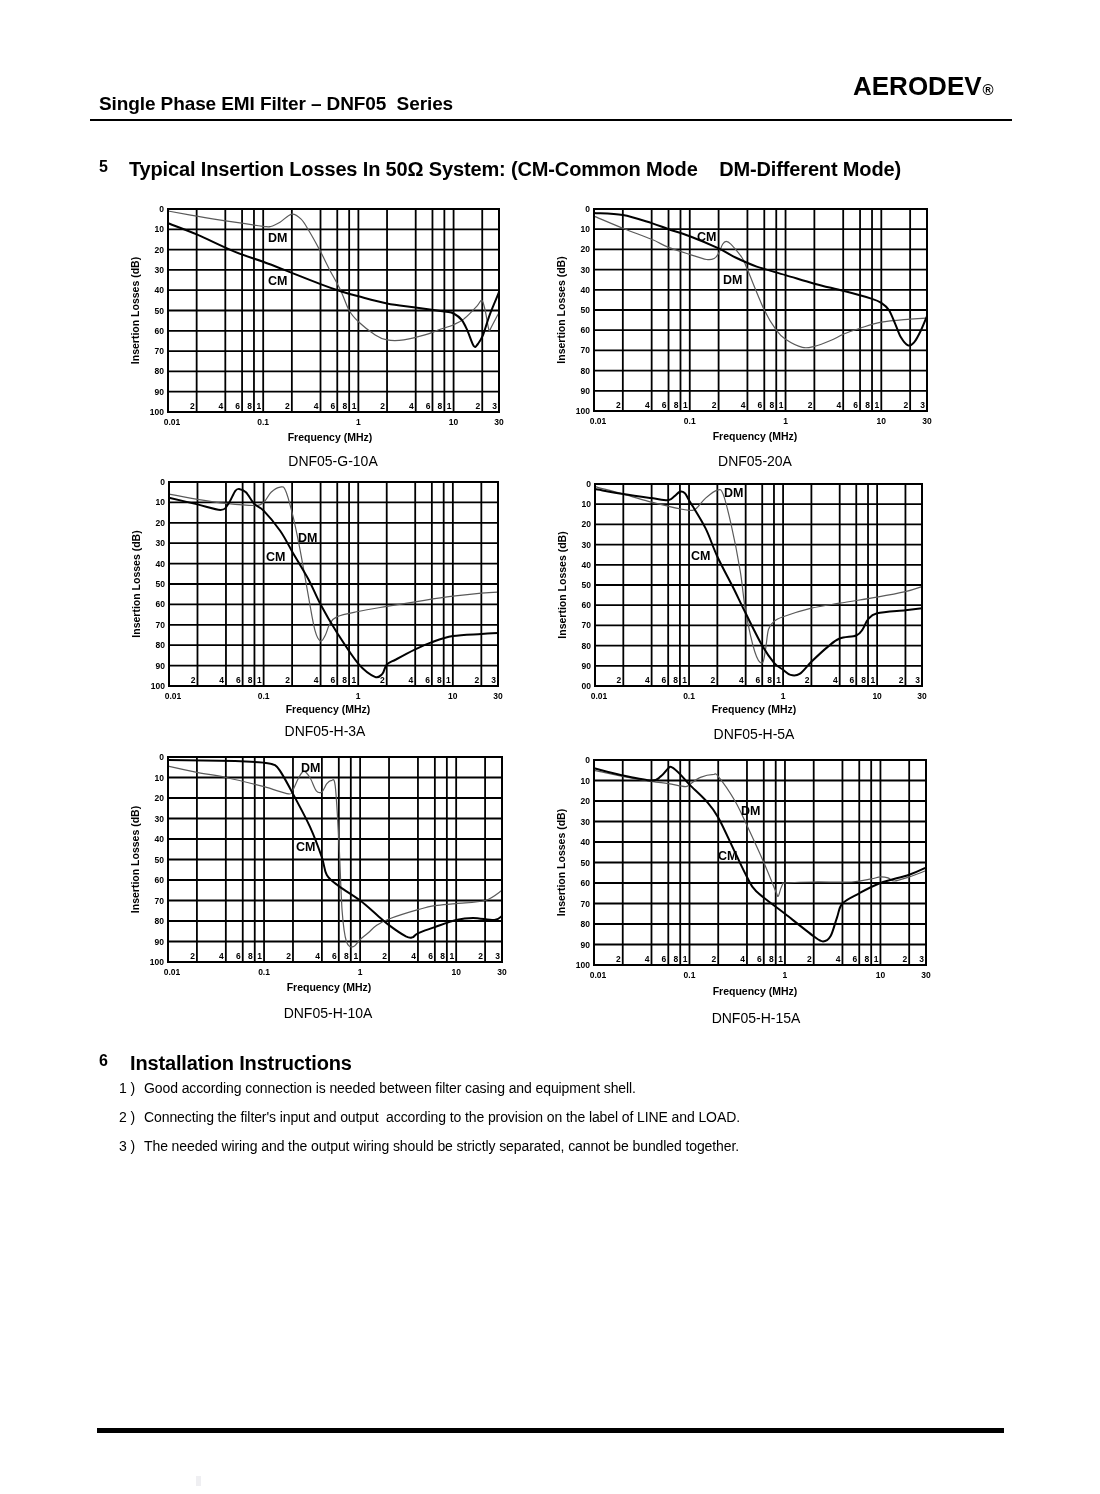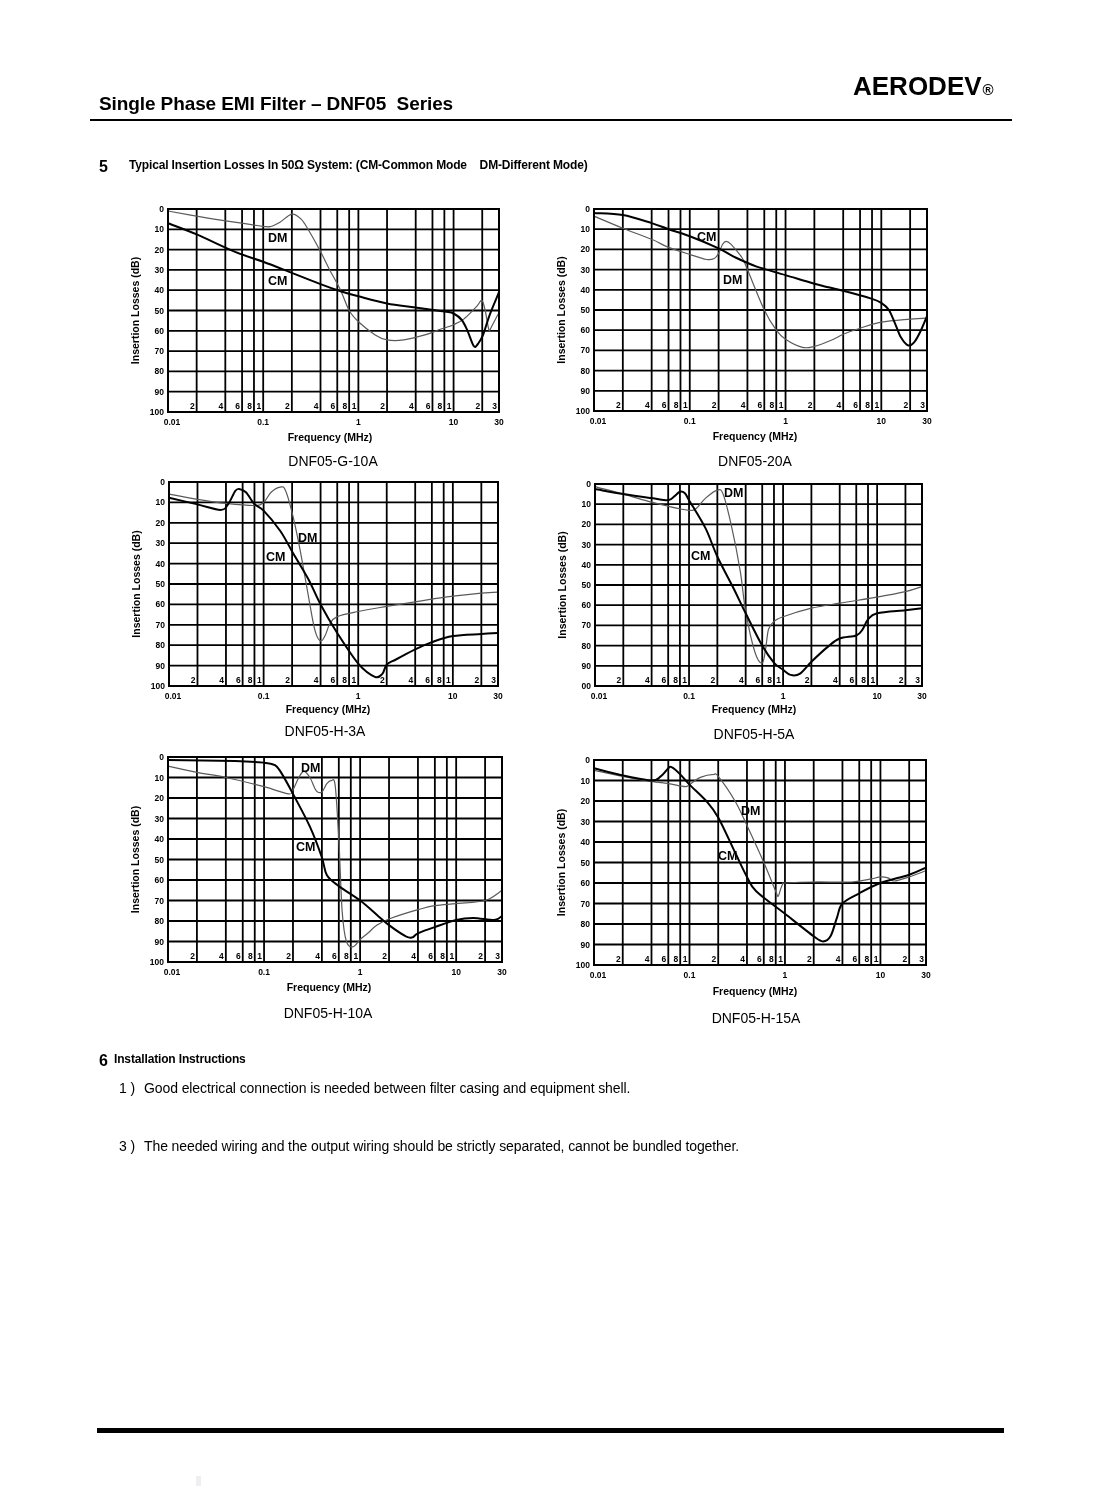--- a/index.html
+++ b/index.html
@@ -6,21 +6,21 @@
   #page {
     position: relative; width: 1100px; height: 1494px; background: #ffffff;
     font-family: "Liberation Sans", sans-serif; color: #000; overflow: hidden;
   }
   .abs { position: absolute; white-space: pre; line-height: 1; }
   .hdr-title { left: 99px; top: 94px; font-size: 19px; font-weight: bold; letter-spacing: -0.1px; }
   .brand { left: 853px; top: 73px; font-size: 26px; font-weight: bold; }
   .brand-mark { font-size: 15px; font-weight: bold; margin-left: 1px; }
   .hdr-rule { left: 90px; top: 119px; width: 922px; height: 2px; background: #000; }
   .sec-num { font-size: 16px; font-weight: bold; }
-  .sec-title { font-size: 12px; font-weight: bold; letter-spacing: -0.15px; }
+  .sec-title { font-size: 20px; font-weight: bold; letter-spacing: -0.15px; }
   .item { font-size: 14px; letter-spacing: -0.1px; }
   .item-marker { display: inline-block; width: 25px; }
   .bottom-rule { left: 97px; top: 1428px; width: 907px; height: 5px; background: #000; }
   .artifact { left: 196px; top: 1476px; width: 5px; height: 10px; background: #efeff2; }
   #charts-svg { position: absolute; left: 0; top: 0; }
   .grid { stroke: #000; stroke-width: 1.8; }
   .frame { fill: none; stroke: #000; stroke-width: 2; }
   .tick { font-family: "Liberation Sans", sans-serif; font-weight: bold; font-size: 8.5px; fill: #000; }
   .axis-title { font-family: "Liberation Sans", sans-serif; font-weight: bold; font-size: 10.5px; fill: #000; }
   .caption { font-family: "Liberation Sans", sans-serif; font-size: 14px; fill: #000; }
@@ -450,20 +450,21 @@
         <text x="590" y="968" text-anchor="end" class="tick">100</text>
         <text x="565" y="862.5" transform="rotate(-90 565 862.5)" text-anchor="middle" class="axis-title">Insertion Losses (dB)</text>
         <text x="755" y="995" text-anchor="middle" class="axis-title">Frequency (MHz)</text>
         <text x="740.9529611904196" y="814.52" text-anchor="start" class="annot">DM</text>
         <text x="718.0161587067774" y="860.44" text-anchor="start" class="annot">CM</text>
         <text x="756" y="1023" text-anchor="middle" class="caption">DNF05-H-15A</text>
       </g>
     </svg>
 
   <div class="abs sec-num" style="left:99px; top:1053px;">6</div>
-  <div class="abs sec-title" style="left:114px; top:1053px;">Installation Instructions</div>
-
-  <div class="abs item" style="left:119px; top:1081px;"><span class="item-marker">1 )</span><span>Good electrical connection is needed between filter casing and equipment shell.</span></div>
+  <div class="abs sec-title" style="left:130px; top:1053px;">Installation Instructions</div>
+
+  <div class="abs item" style="left:119px; top:1081px;"><span class="item-marker">1 )</span><span>Good according connection is needed between filter casing and equipment shell.</span></div>
+  <div class="abs item" style="left:119px; top:1110px;"><span class="item-marker">2 )</span><span>Connecting the filter's input and output  according to the provision on the label of LINE and LOAD.</span></div>
   <div class="abs item" style="left:119px; top:1139px;"><span class="item-marker">3 )</span><span>The needed wiring and the output wiring should be strictly separated, cannot be bundled together.</span></div>
 
   <div class="abs bottom-rule"></div>
   <div class="abs artifact"></div>
 </div>
 
 </body></html>

